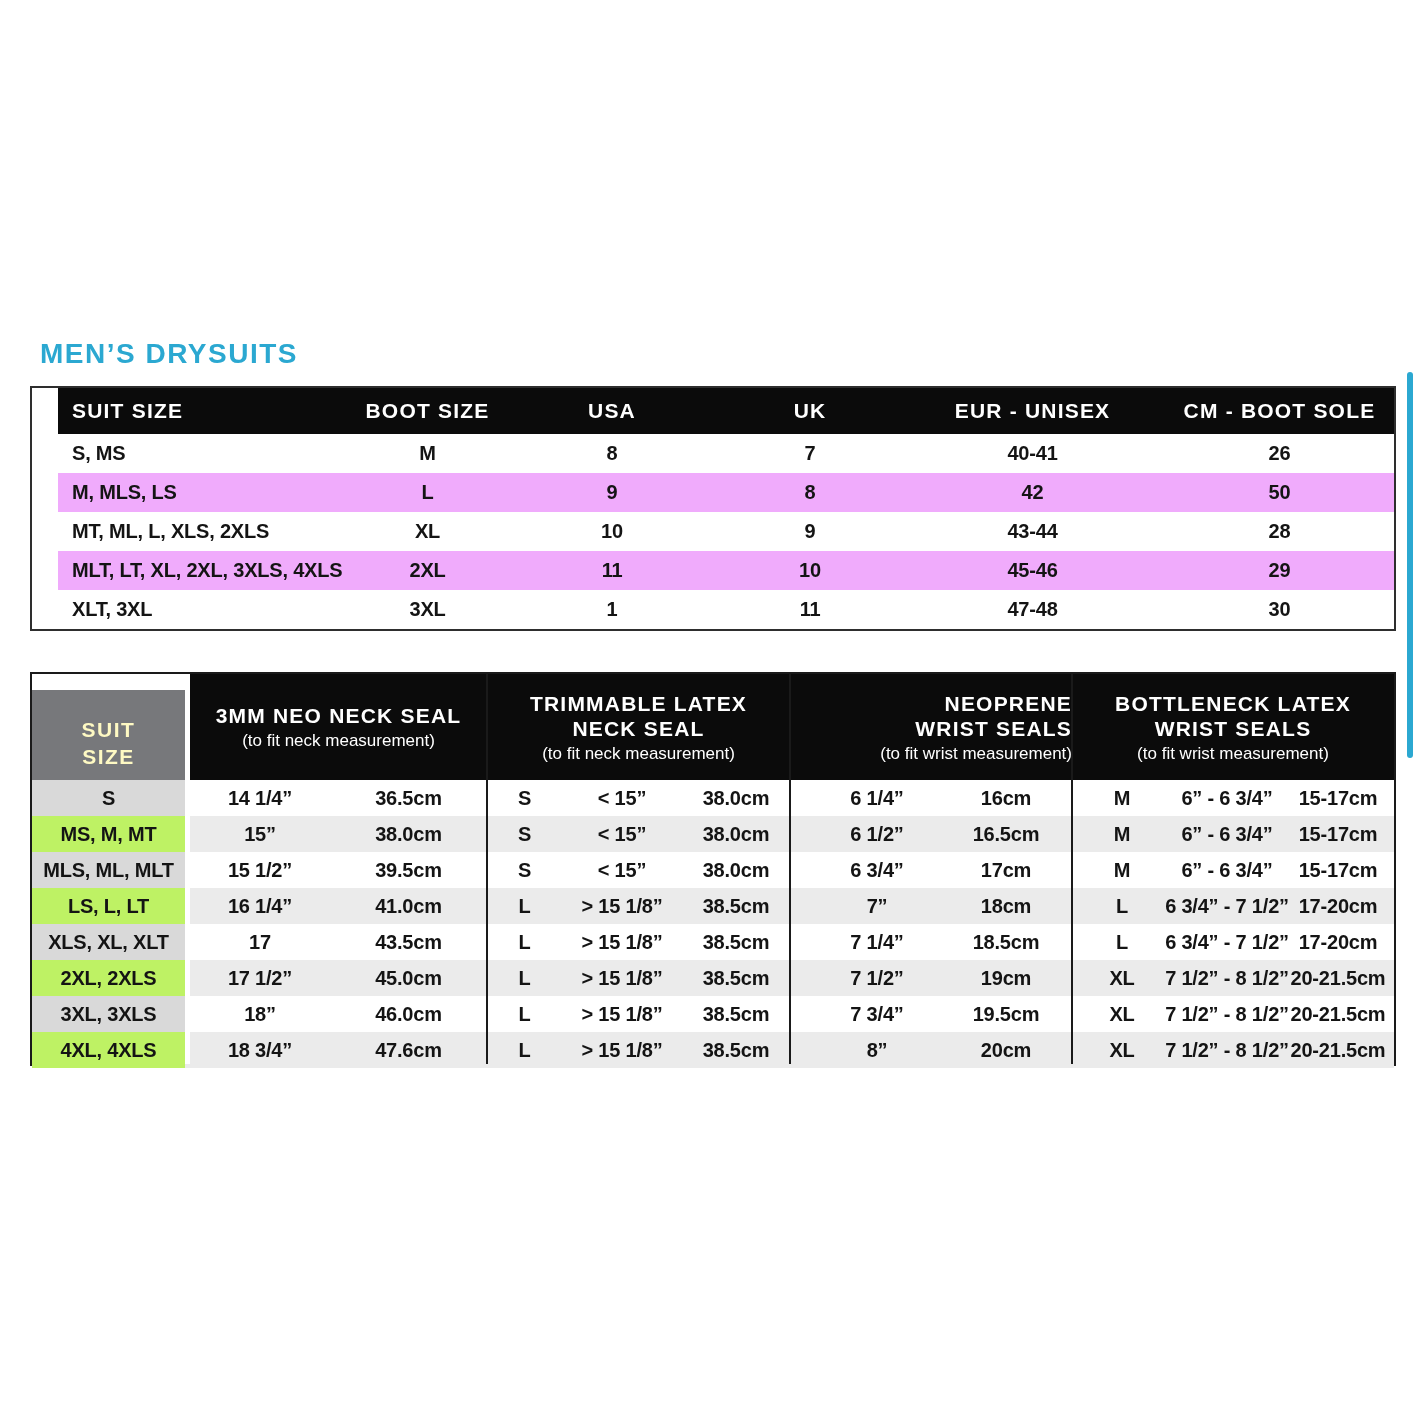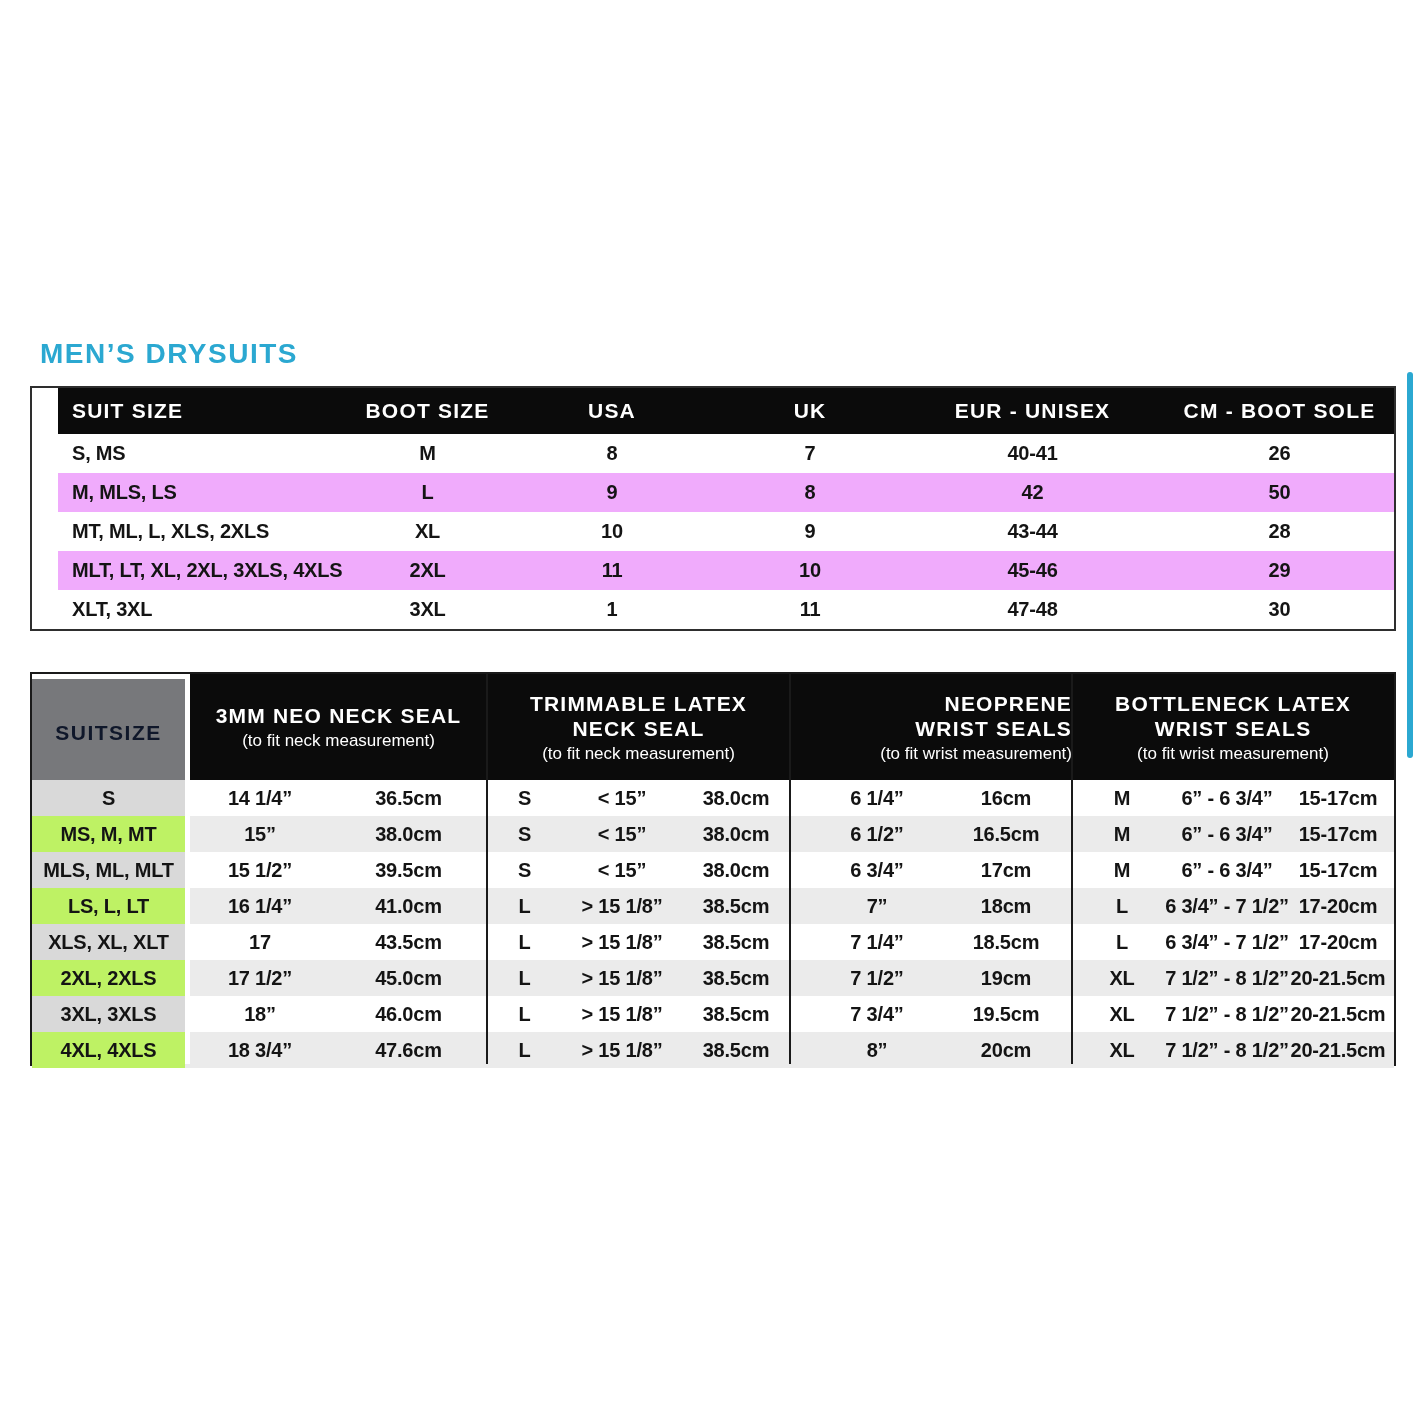--- a/index.html
+++ b/index.html
@@ -43,23 +43,23 @@
   .t1c6{left:1081px;width:281px;}
 
   
   .table2{
     position:absolute;left:30px;top:672px;width:1366px;height:394px;
     border:2px solid #1a1a1a;box-sizing:border-box;
   }
   .t2-header{position:absolute;left:0;top:0;width:100%;height:106px;}
   .t2-black{position:absolute;left:158px;top:0;right:0;height:106px;background:#0b0b0b;}
   .suit-hdr{
-    position:absolute;left:0;top:5px;width:153px;height:106px;background:#77787b;
-    display:flex;flex-direction:row;align-items:center;justify-content:center;
-    color:#0f172a;font-size:21px;font-weight:700;letter-spacing:1.5px;line-height:27px;
+    position:absolute;left:0;top:16px;width:153px;height:106px;background:#77787b;
+    display:flex;flex-direction:column;align-items:center;justify-content:center;
+    color:#fef9c3;font-size:21px;font-weight:700;letter-spacing:1.5px;line-height:27px;
   }
   .grp{
     position:absolute;top:0;height:106px;display:flex;flex-direction:column;
     align-items:center;justify-content:center;color:#ffffff;text-align:center;
   }
   .grp .ttl{font-size:21px;font-weight:700;letter-spacing:1.2px;line-height:25px;}
   .grp .sub{font-size:17px;font-weight:400;letter-spacing:0;margin-top:3px;}
   .g1{left:158px;width:297px;}
   .g2{left:455px;width:303px;justify-content:center;}
   .g3{left:758px;width:282px;align-items:flex-end;}

